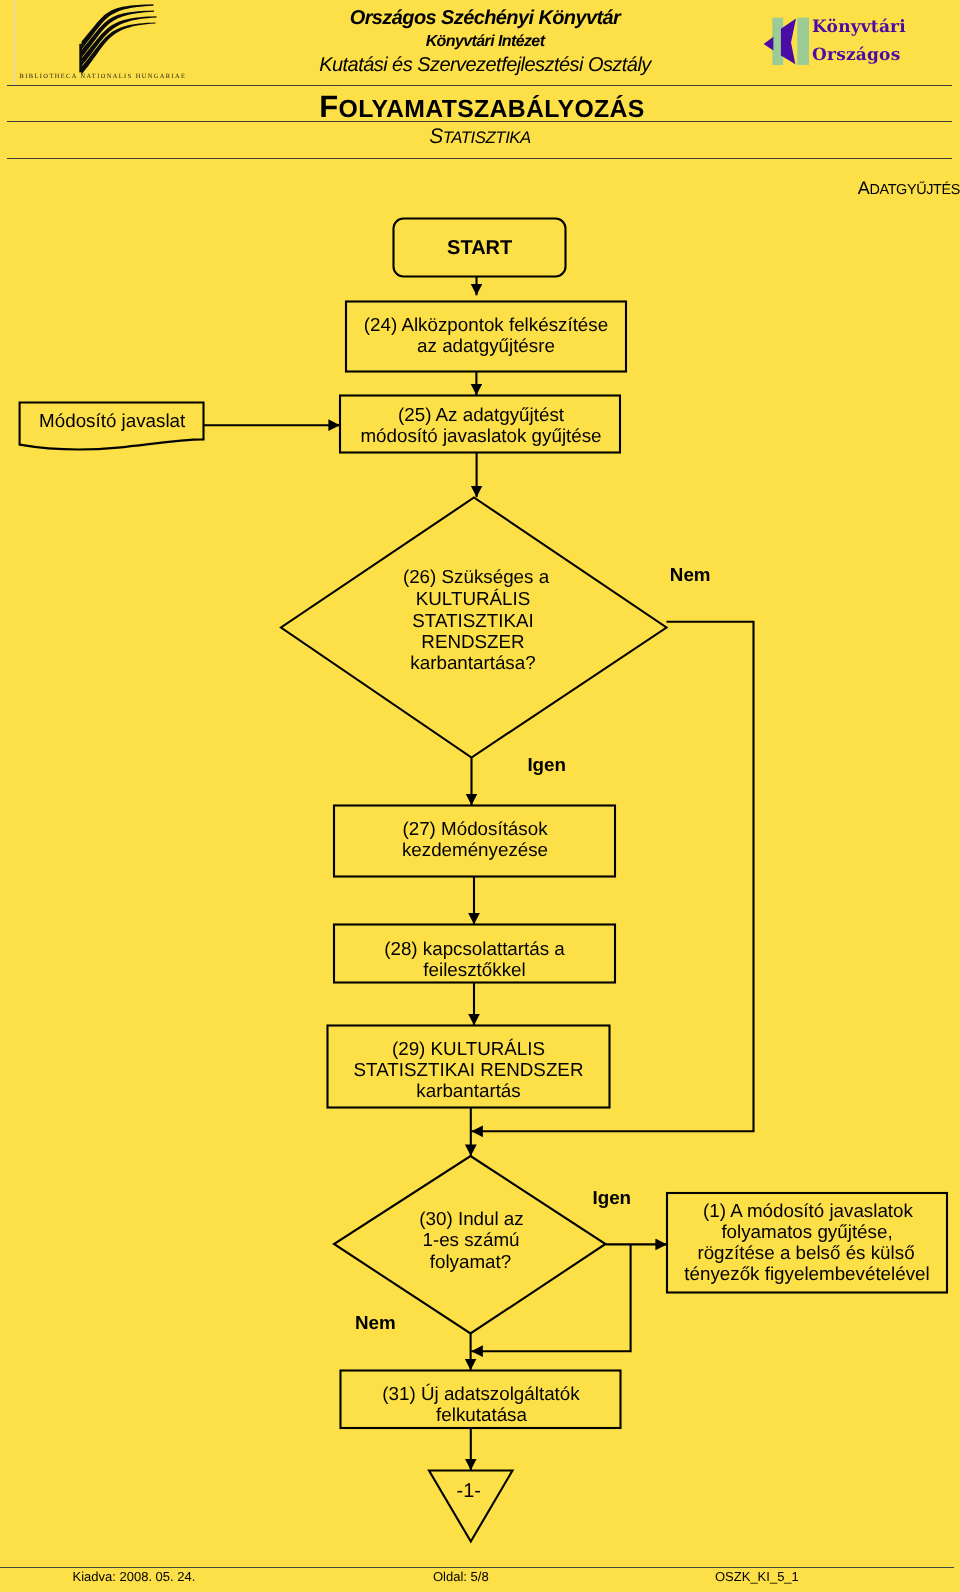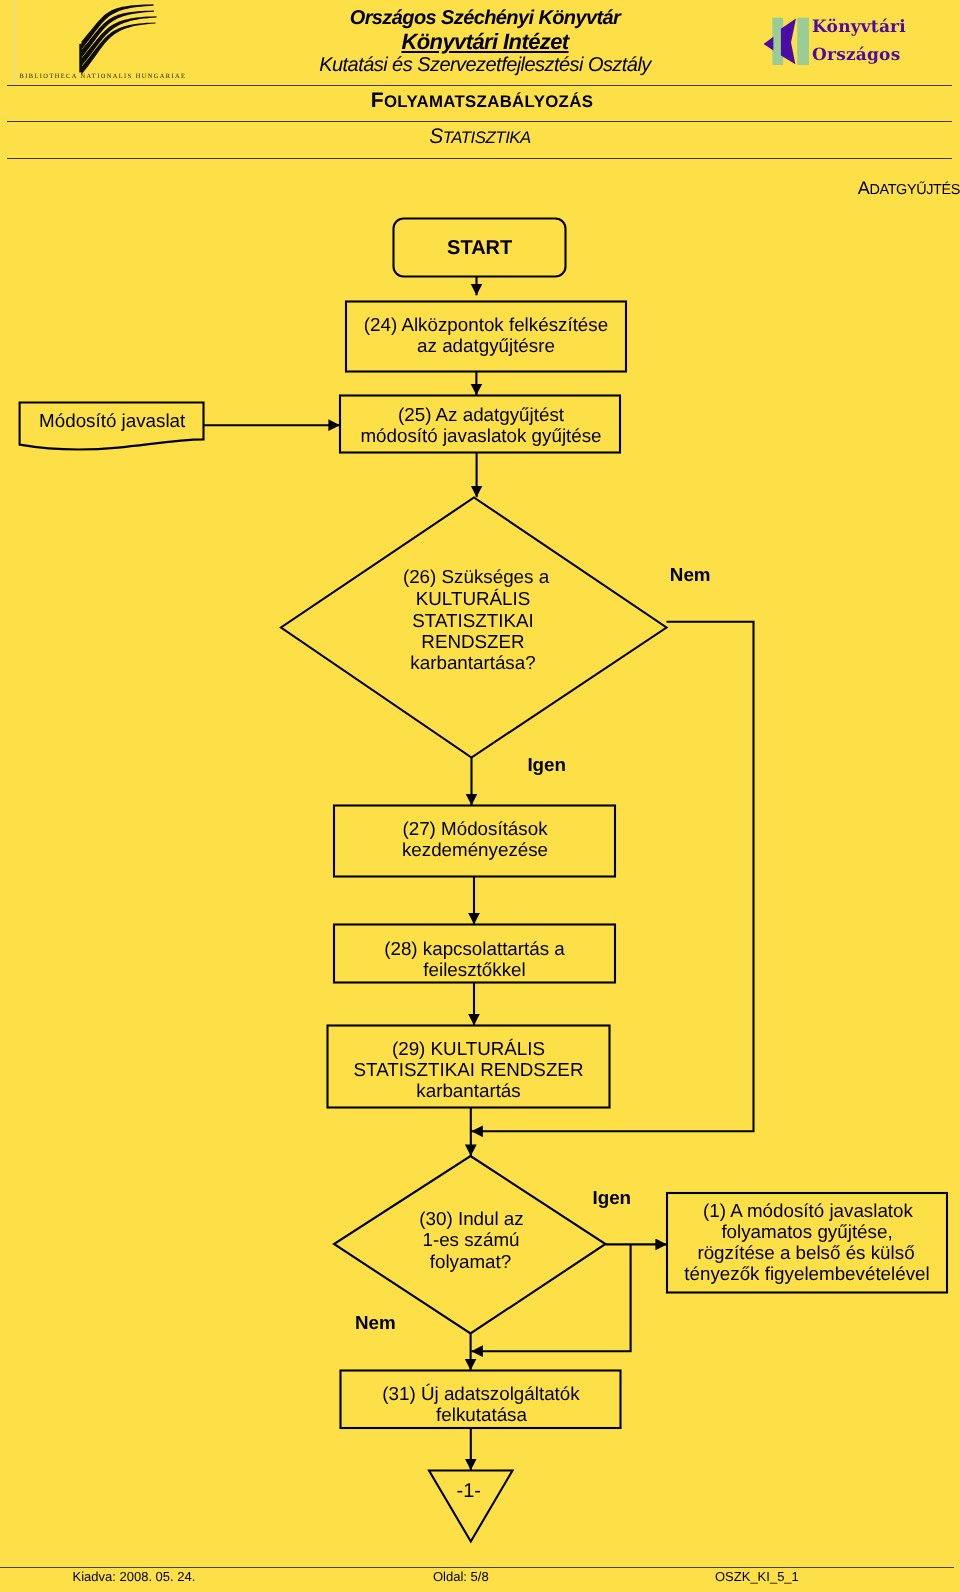--- a/index.html
+++ b/index.html
@@ -7,35 +7,35 @@
   *{-webkit-font-smoothing:antialiased;text-rendering:geometricPrecision;}
   body{width:960px;height:1592px;font-family:"Liberation Sans",sans-serif;color:#000;position:relative;overflow:hidden;}
   #page{position:relative;width:960px;height:1592px;background:#fde047;}
 
   
   #hdr-logo-left{position:absolute;left:22px;top:2px;width:175px;height:80px;}
   #hdr-logo-left .cap{position:absolute;left:-24px;top:71px;width:210px;text-align:center;
      font-family:"Liberation Serif",serif;font-size:6.4px;letter-spacing:1.42px;color:#1a1a1a;white-space:nowrap;}
   #hdr-org{position:absolute;left:290px;top:7px;width:390px;text-align:center;}
   #hdr-org .l1{font-size:20px;font-weight:bold;font-style:italic;line-height:23.3px;letter-spacing:-0.6px;white-space:nowrap;}
-  #hdr-org .l2{font-size:22px;font-weight:bold;font-style:italic;line-height:23.3px;letter-spacing:-0.6px;white-space:nowrap;text-decoration:underline;}
+  #hdr-org .l2{font-size:16px;font-weight:bold;font-style:italic;line-height:23.3px;letter-spacing:-0.6px;white-space:nowrap;}
   #hdr-org .l3{font-size:20px;font-style:italic;line-height:23.3px;letter-spacing:-0.55px;white-space:nowrap;}
   #hdr-logo-right{position:absolute;left:755px;top:6px;width:200px;height:70px;}
   #hdr-logo-right svg{position:absolute;left:0;top:0;}
   #hdr-logo-right .ki-txt{position:absolute;left:57px;top:7px;color:#4B0BA5;
      font-family:"DejaVu Serif",serif;font-weight:bold;font-size:17px;line-height:28.4px;
      letter-spacing:0.2px;white-space:nowrap;}
 
   .rule{position:absolute;left:7px;width:945px;height:0;border-top:1.6px solid #3b3b3b;}
   .vline{position:absolute;left:14px;top:0;width:0;height:85px;border-left:1px solid #d8d8d8;}
 
   #title-row{position:absolute;left:2px;top:89px;width:960px;text-align:center;}
   #subtitle-row{position:absolute;left:0;top:125px;width:960px;text-align:center;}
   .sc-rest{font-size:0.80em;}
-  #title-row .t{font-size:21px;font-weight:bold;letter-spacing:0.35px;margin-top:32px;}
+  #title-row .t{font-size:31px;font-weight:bold;letter-spacing:0.35px;margin-top:32px;}
   #subtitle-row .t{font-size:21px;font-style:italic;letter-spacing:-0.45px;}
 
   #section-title{position:absolute;left:0;top:178px;width:960px;text-align:right;font-size:18px;letter-spacing:-0.35px;}
 
   
   #footer-rule{position:absolute;left:0;top:1567px;width:954px;height:0;border-top:1.4px solid #444;}
   #footer{position:absolute;left:0;top:1569px;width:960px;height:22px;font-size:13px;}
   #footer .f1{position:absolute;left:72.5px;top:0;}
   #footer .f2{position:absolute;left:433px;top:0;}
   #footer .f3{position:absolute;left:715px;top:0;}

